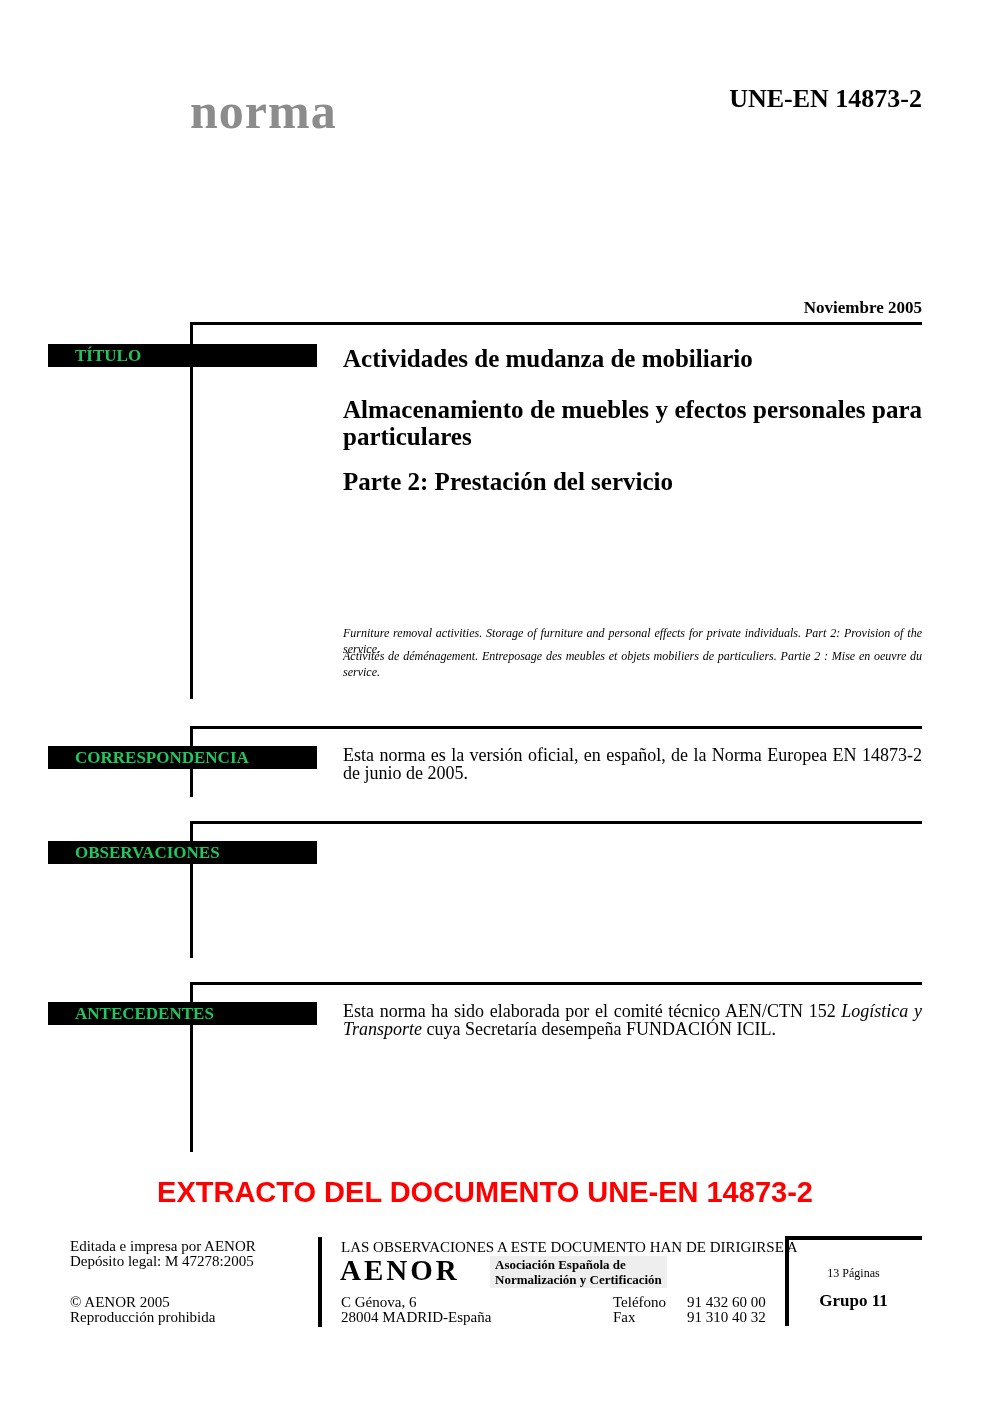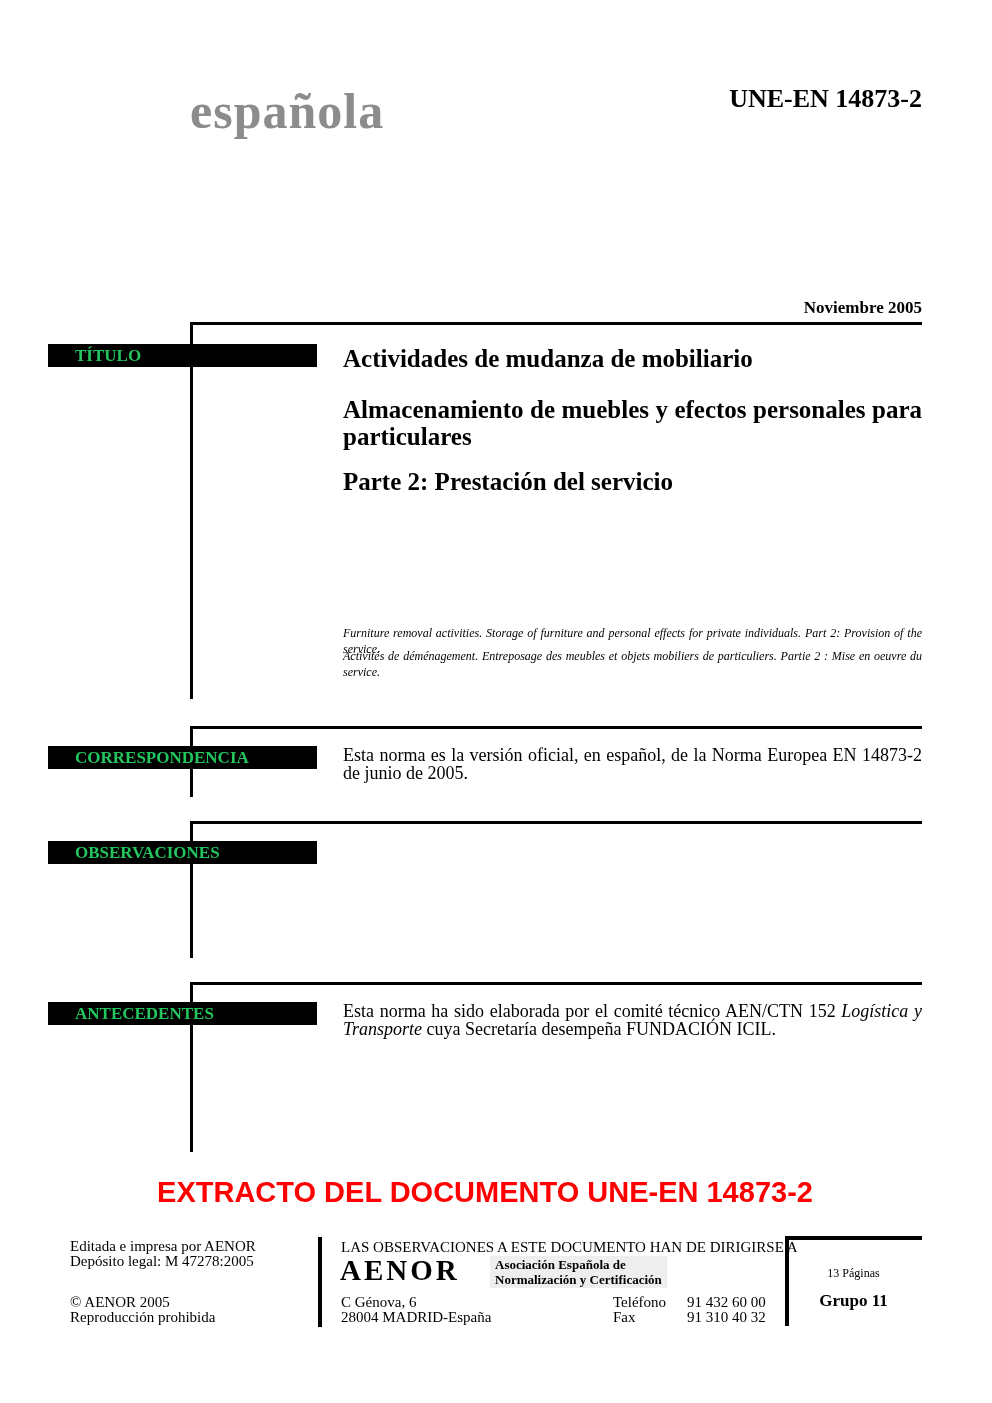--- a/index.html
+++ b/index.html
@@ -46,21 +46,21 @@
   .fax-value { left: 687px; top: 1310px; }
   .pagebox-top { left: 785px; top: 1236px; width: 137px; height: 4px; background: #000; }
   .pagebox-left { left: 785px; top: 1236px; width: 4px; height: 90px; background: #000; }
   .pages { left: 785px; top: 1266px; width: 137px; text-align: center; font-size: 12px; }
   .group { left: 785px; top: 1291px; width: 137px; text-align: center; font-weight: bold; font-size: 17px; }
 </style>
 </head>
 <body>
 
 <div class="abs brand">
-  <div>española</div>
+  <div>norma</div>
 </div>
 <div class="abs doc-code">UNE-EN 14873-2</div>
 <div class="abs date">Noviembre 2005</div>
 
 <div class="abs hrule" style="top:322px;"></div>
 <div class="abs vrule" style="top:322px; height:377px;"></div>
 
 <div class="abs label-box" style="top:344px;">
   <span>TÍTULO</span>
 </div>

